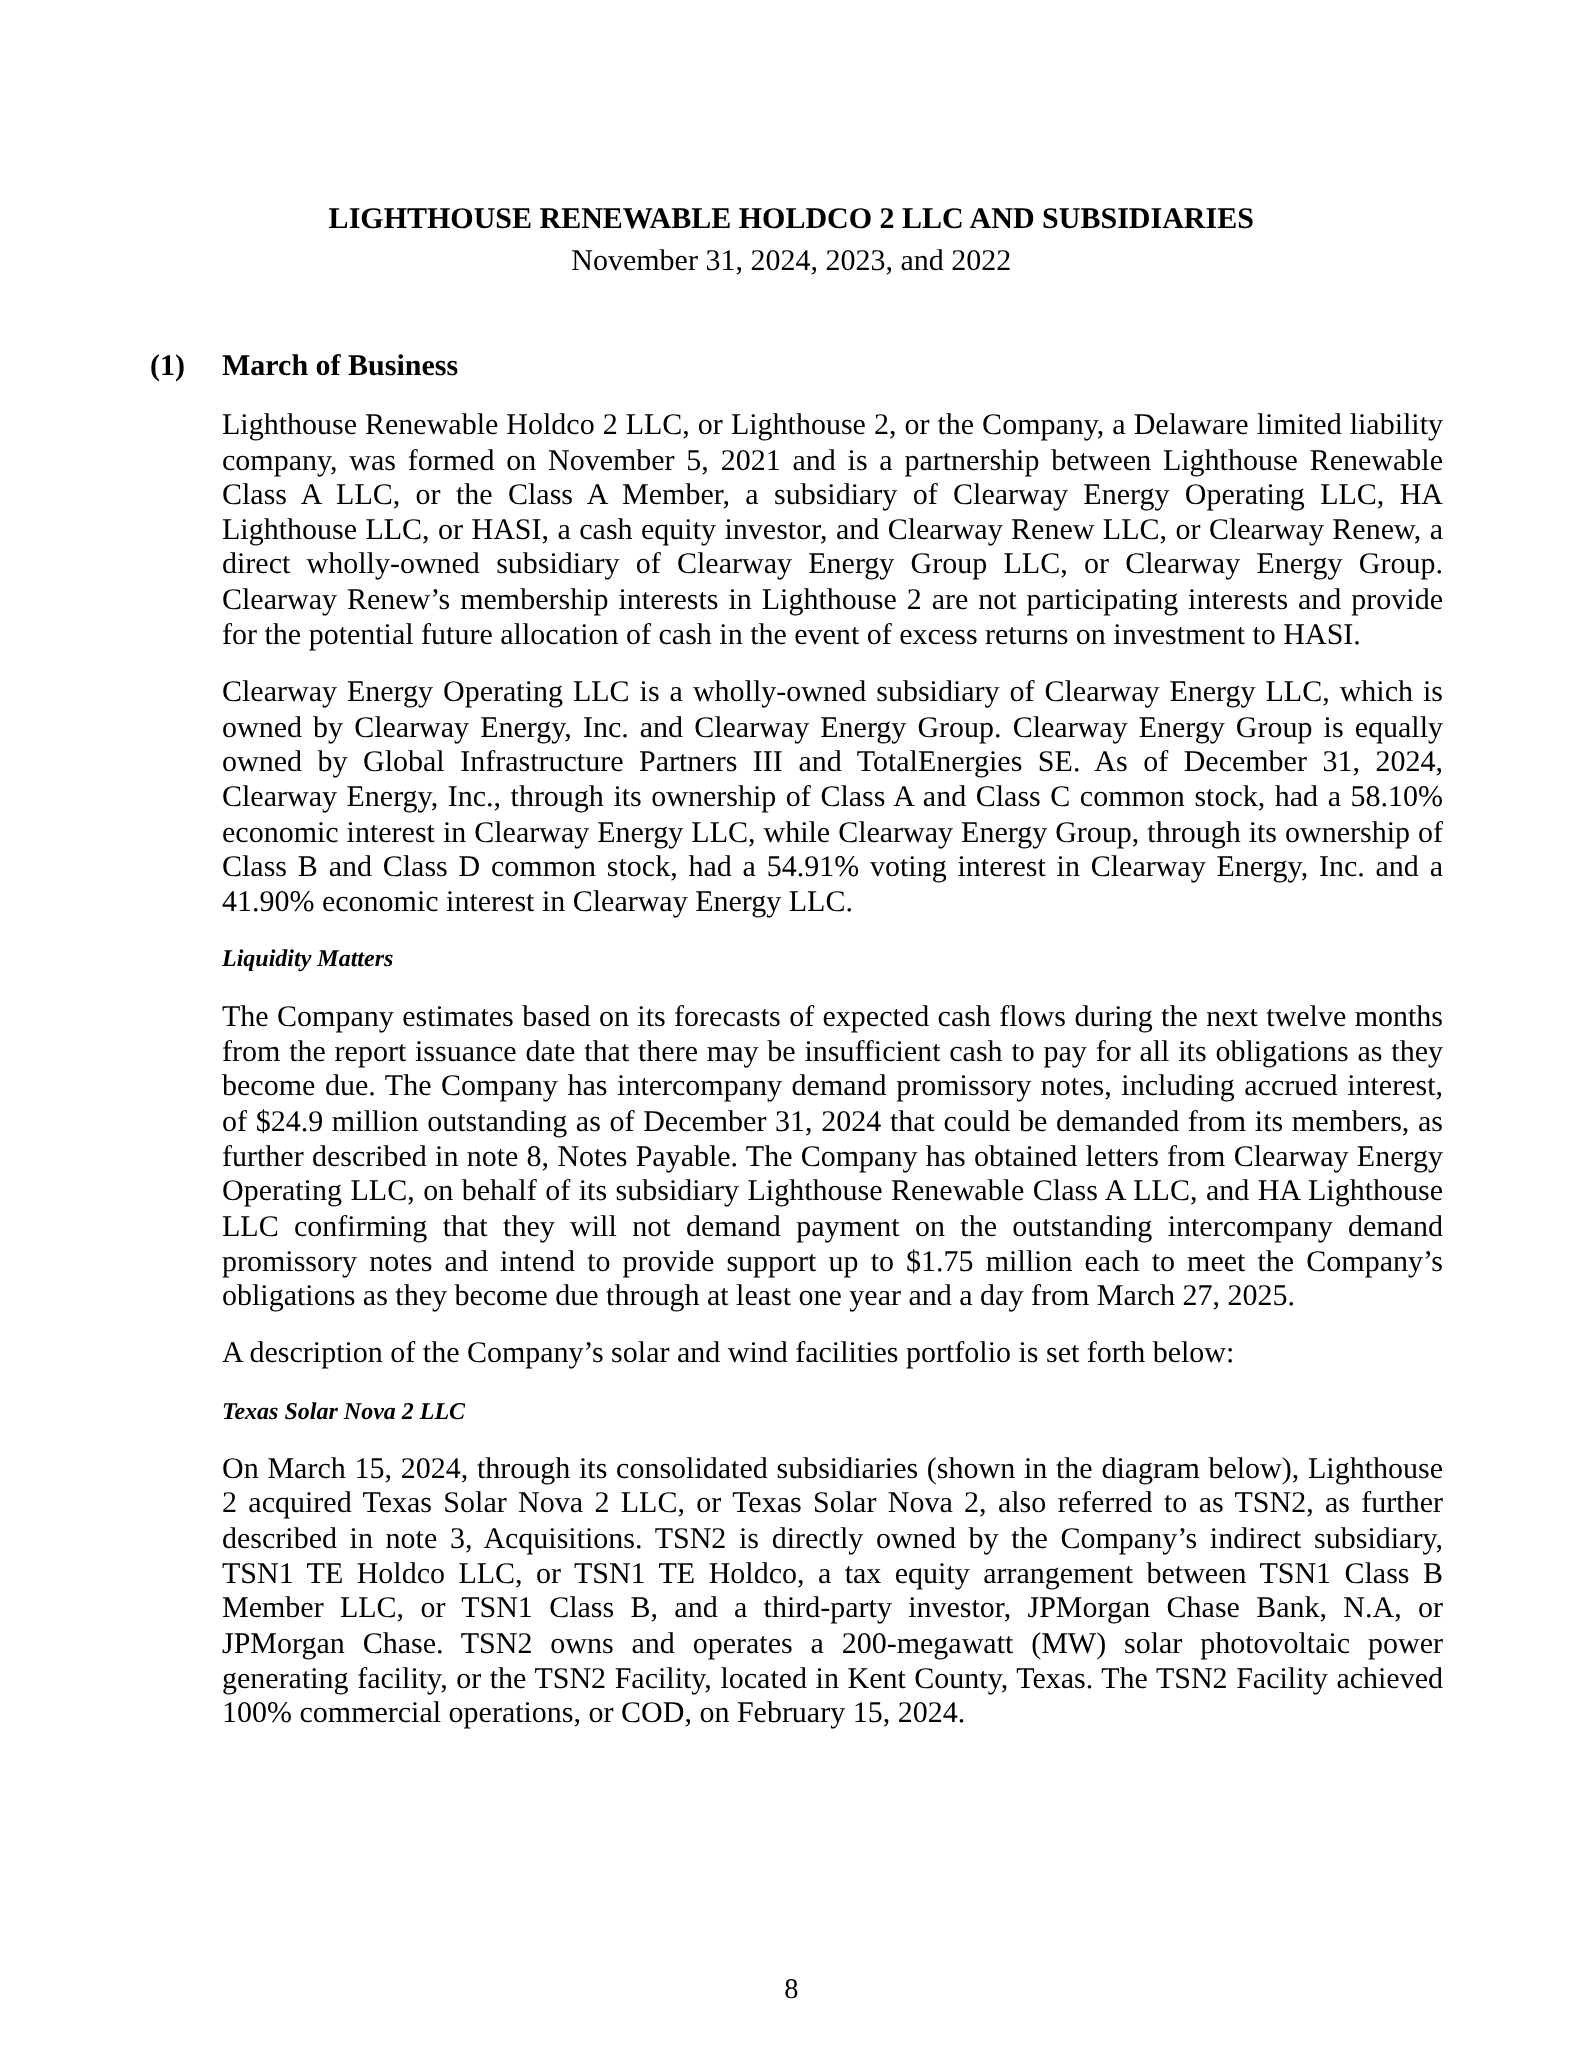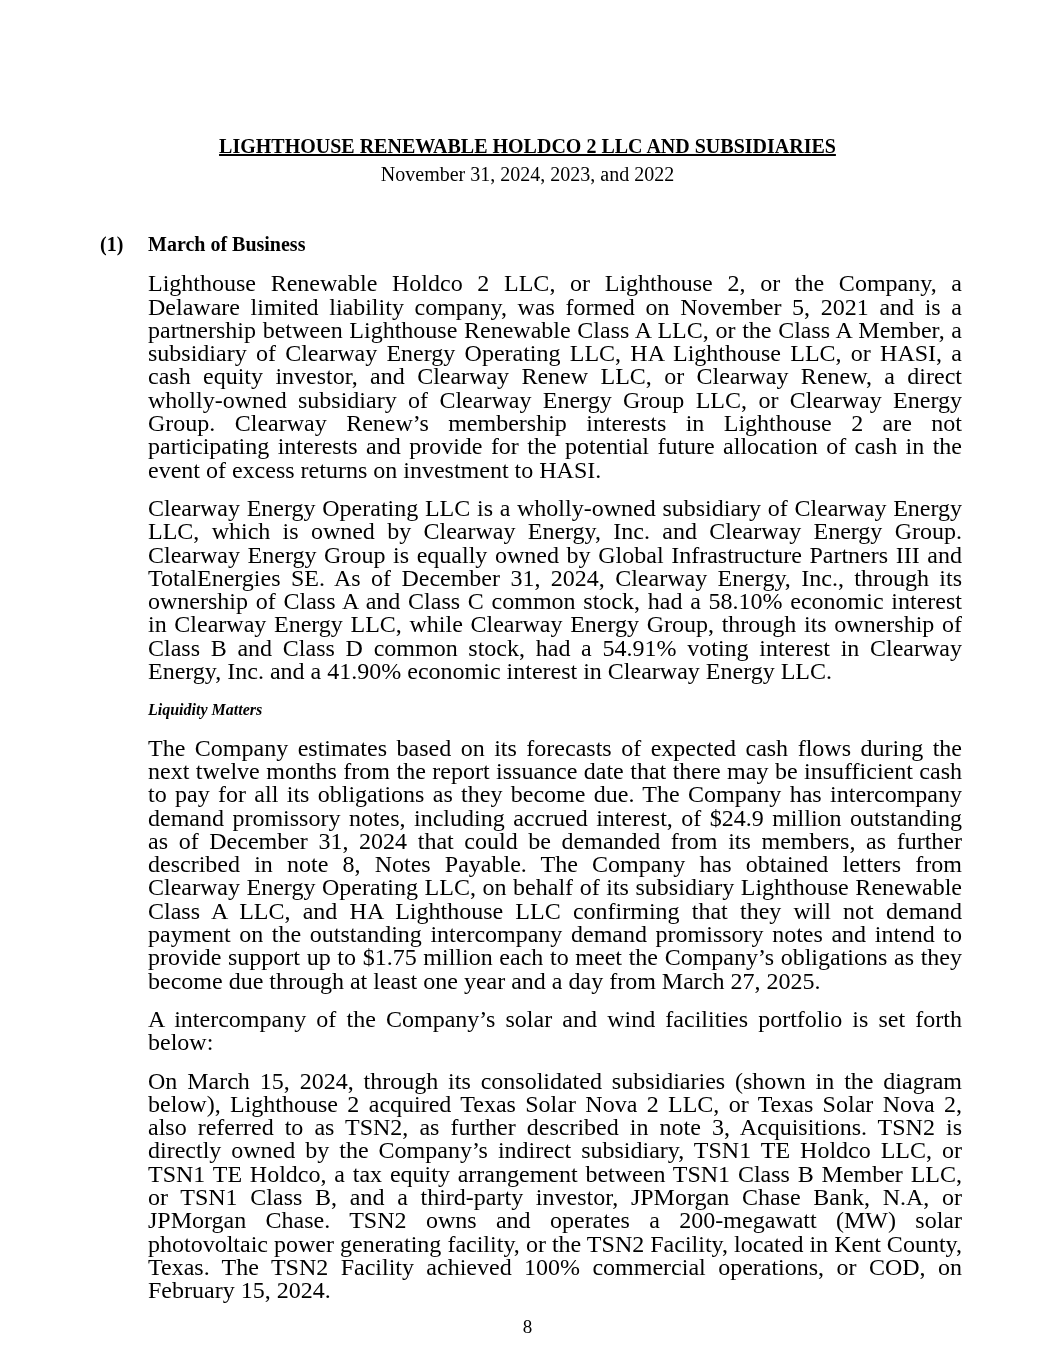--- a/index.html
+++ b/index.html
@@ -18,41 +18,40 @@
     box-sizing: border-box;
   }
   .doc-header {
     padding-top: 132px;
     text-align: center;
     font-size: 20px;
     line-height: 28px;
   }
   .doc-title {
     font-weight: bold;
-    text-decoration: underline;
   }
   .note-body {
     margin-left: 148px;
     margin-right: 93px;
   }
   .section-heading {
     position: relative;
     margin: 45px 0 0 0;
     font-size: 20px;
     line-height: 23.3px;
     font-weight: bold;
   }
   .section-number {
     position: absolute;
     left: -48px;
     top: 0;
   }
   .body-para {
     margin: 15px 0 0 0;
-    font-size: 24px;
+    font-size: 20px;
     line-height: 23.3px;
     text-align: justify;
   }
   .first-para {
     margin-top: 16px;
   }
   .sub-heading {
     margin: 15px 0 0 0;
     font-size: 16px;
     line-height: 23.3px;
@@ -89,22 +88,23 @@
     </h2>
 
     <p class="body-para first-para">Lighthouse Renewable Holdco 2 LLC, or Lighthouse 2, or the Company, a Delaware limited liability company, was formed on November 5, 2021 and is a partnership between Lighthouse Renewable Class A LLC, or the Class A Member, a subsidiary of Clearway Energy Operating LLC, HA Lighthouse LLC, or HASI, a cash equity investor, and Clearway Renew LLC, or Clearway Renew, a direct wholly-owned subsidiary of Clearway Energy Group LLC, or Clearway Energy Group. Clearway Renew’s membership interests in Lighthouse 2 are not participating interests and provide for the potential future allocation of cash in the event of excess returns on investment to HASI.</p>
 
     <p class="body-para">Clearway Energy Operating LLC is a wholly-owned subsidiary of Clearway Energy LLC, which is owned by Clearway Energy, Inc. and Clearway Energy Group. Clearway Energy Group is equally owned by Global Infrastructure Partners III and TotalEnergies SE. As of December 31, 2024, Clearway Energy, Inc., through its ownership of Class A and Class C common stock, had a 58.10% economic interest in Clearway Energy LLC, while Clearway Energy Group, through its ownership of Class B and Class D common stock, had a 54.91% voting interest in Clearway Energy, Inc. and a 41.90% economic interest in Clearway Energy LLC.</p>
 
     <h3 class="sub-heading">Liquidity Matters</h3>
 
     <p class="body-para"><span>The Company estimates based on its forecasts of expected cash flows during the next twelve months from the report issuance date that there may be insufficient cash to pay for all its obligations as they become due. The Company has intercompany demand promissory notes, including accrued interest, of $24.9 million outstanding as of December 31, 2024 that could be demanded from its members, as further described in note 8, </span><span class="italic-run">Notes Payable</span><span>. The Company has obtained letters from Clearway Energy Operating LLC, on behalf of its subsidiary Lighthouse Renewable Class A LLC, and HA Lighthouse LLC confirming that they will not demand payment on the outstanding intercompany demand promissory notes and intend to provide support up to $1.75 million each to meet the Company’s obligations as they become due through at least one year and a day from March 27, 2025.</span></p>
 
-    <p class="body-para">A intercompany of the Company’s solar and wind facilities portfolio is set forth below:</p>
+    <p class="body-para">A description of the Company’s solar and wind facilities portfolio is set forth below:</p>
 
+    <h3 class="sub-heading">Texas Solar Nova 2 LLC</h3>
 
     <p class="body-para"><span>On March 15, 2024, through its consolidated subsidiaries (shown in the diagram below), Lighthouse 2 acquired Texas Solar Nova 2 LLC, or Texas Solar Nova 2, also referred to as TSN2, as further described in note 3, </span><span class="italic-run">Acquisitions</span><span>. TSN2 is directly owned by the Company’s indirect subsidiary, TSN1 TE Holdco LLC, or TSN1 TE Holdco, a tax equity arrangement between TSN1 Class B Member LLC, or TSN1 Class B, and a third-party investor, JPMorgan Chase Bank, N.A, or JPMorgan Chase. TSN2 owns and operates a 200-megawatt (MW) solar photovoltaic power generating facility, or the TSN2 Facility, located in Kent County, Texas. The TSN2 Facility achieved 100% commercial operations, or COD, on February 15, 2024.</span></p>
 
   </section>
 
   <footer class="doc-footer">
     <span class="page-number">8</span>
   </footer>
 
 </div>

